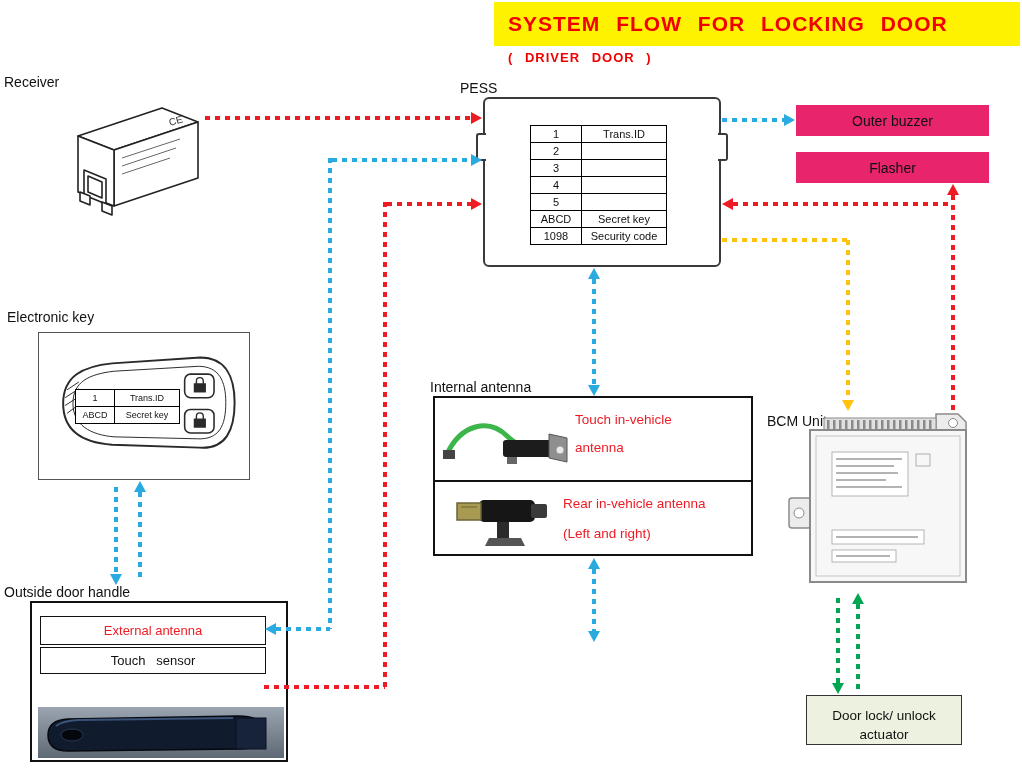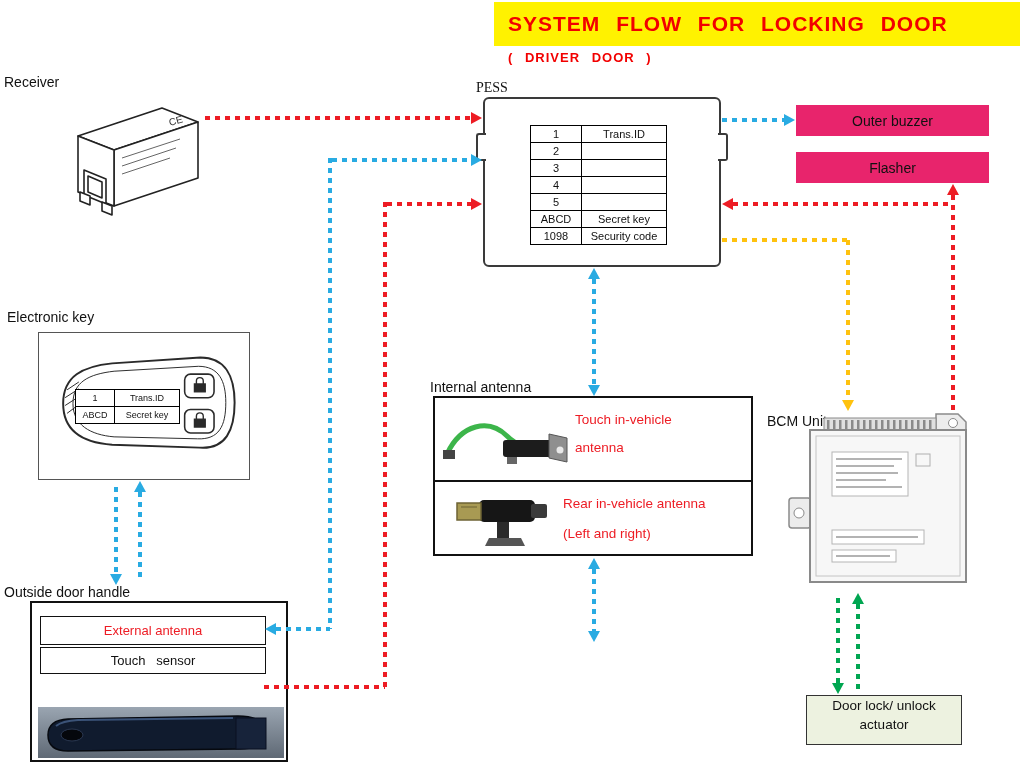--- a/index.html
+++ b/index.html
@@ -45,21 +45,21 @@
   .handle-photo{position:absolute;left:6px;top:104px;width:246px;height:51px;}
 
   .antennabox{position:absolute;left:433px;top:396px;width:320px;height:160px;border:2px solid #111;background:#fff;box-sizing:border-box;}
   .antenna-divider{position:absolute;left:0;right:0;top:82px;border-top:2px solid #111;}
   .red-text{position:absolute;color:var(--line-red,#ED1C24);font-size:13.5px;white-space:nowrap;}
 
   .bcm-illustration{position:absolute;left:786px;top:410px;width:192px;height:182px;}
   .receiver-illustration{position:absolute;left:50px;top:92px;width:160px;height:140px;}
 
   .actuator{position:absolute;left:806px;top:695px;width:156px;height:50px;background:var(--actuator-bg,#EDF2E0);
-    border:1.5px solid #333;box-sizing:border-box;display:flex;flex-direction:column;align-items:center;justify-content:flex-start;
+    border:1.5px solid #333;box-sizing:border-box;display:flex;flex-direction:column;align-items:center;justify-content:flex-end;
     font-size:13.5px;color:#111;line-height:19px;}
 
   
   .lh{position:absolute;height:4px;background-image:repeating-linear-gradient(90deg,currentColor 0 5px,transparent 5px 10px);}
   .lv{position:absolute;width:4px;background-image:repeating-linear-gradient(180deg,currentColor 0 5px,transparent 5px 10px);}
   .arr{position:absolute;width:0;height:0;border:6px solid transparent;}
   .arr-r{border-left:11px solid currentColor;border-right:none;}
   .arr-l{border-right:11px solid currentColor;border-left:none;}
   .arr-u{border-bottom:11px solid currentColor;border-top:none;}
   .arr-d{border-top:11px solid currentColor;border-bottom:none;}
@@ -92,21 +92,21 @@
       </g>
       <g stroke="#666" stroke-width="1">
         <line x1="72" y1="66" x2="130" y2="47"></line>
         <line x1="72" y1="74" x2="126" y2="56"></line>
         <line x1="72" y1="82" x2="120" y2="66"></line>
       </g>
       <text x="120" y="34" font-size="10" fill="#333" transform="rotate(-16 120 34)">CE</text>
     </svg>
   </div>
 
-  <div class="lbl" style="left:476px;top:80px;font-family:Liberation Serif, serif;">PESS</div>
+  <div class="lbl" style="left:460px;top:80px;">PESS</div>
   <div class="pess-box">
     <div class="pess-tab left"></div>
     <div class="pess-tab right"></div>
     <table class="datatable pess-table">
       <tbody>
         <tr>
             <td class="c1">1</td>
             <td class="c2">Trans.ID</td>
           </tr>
         <tr>

